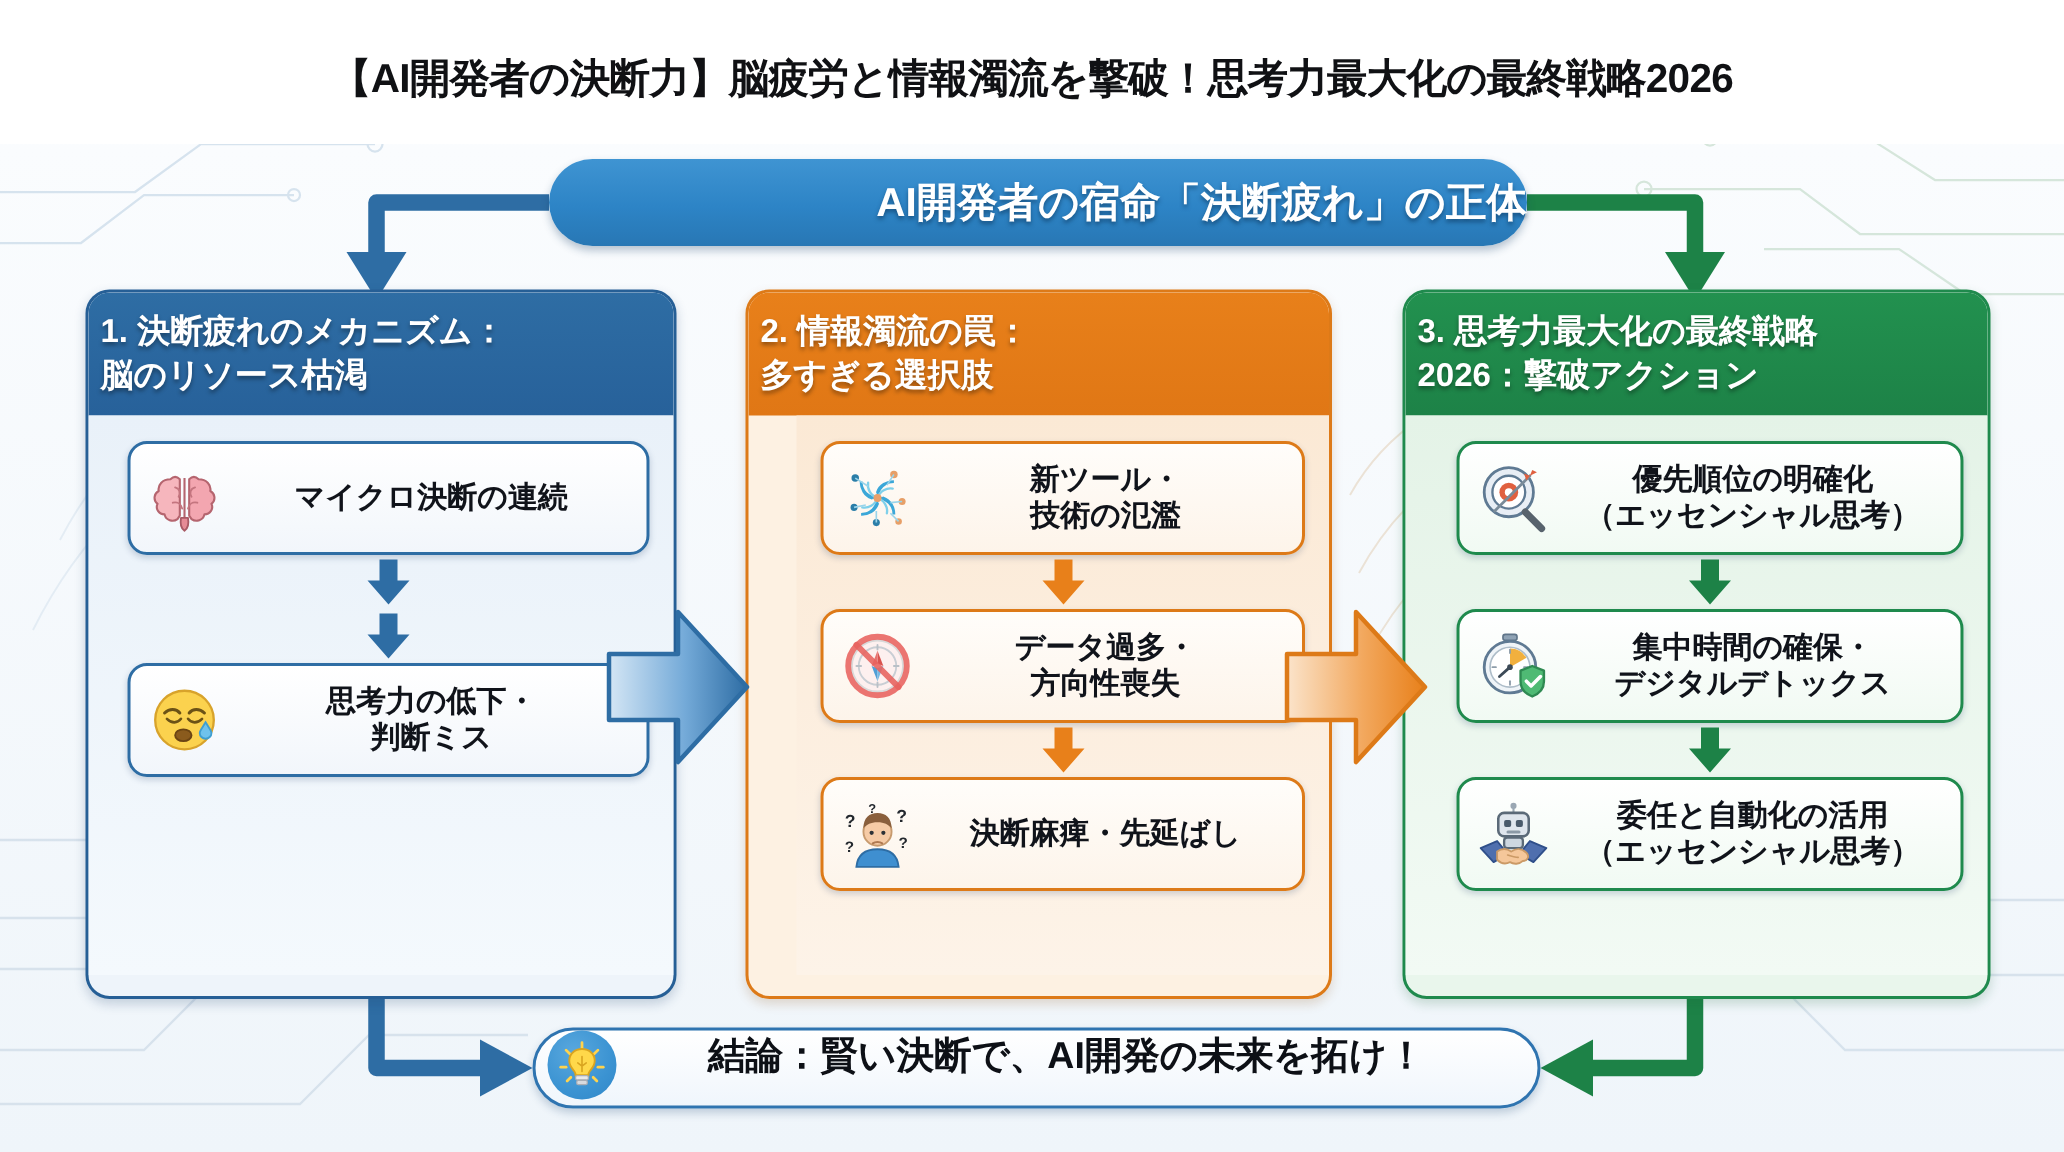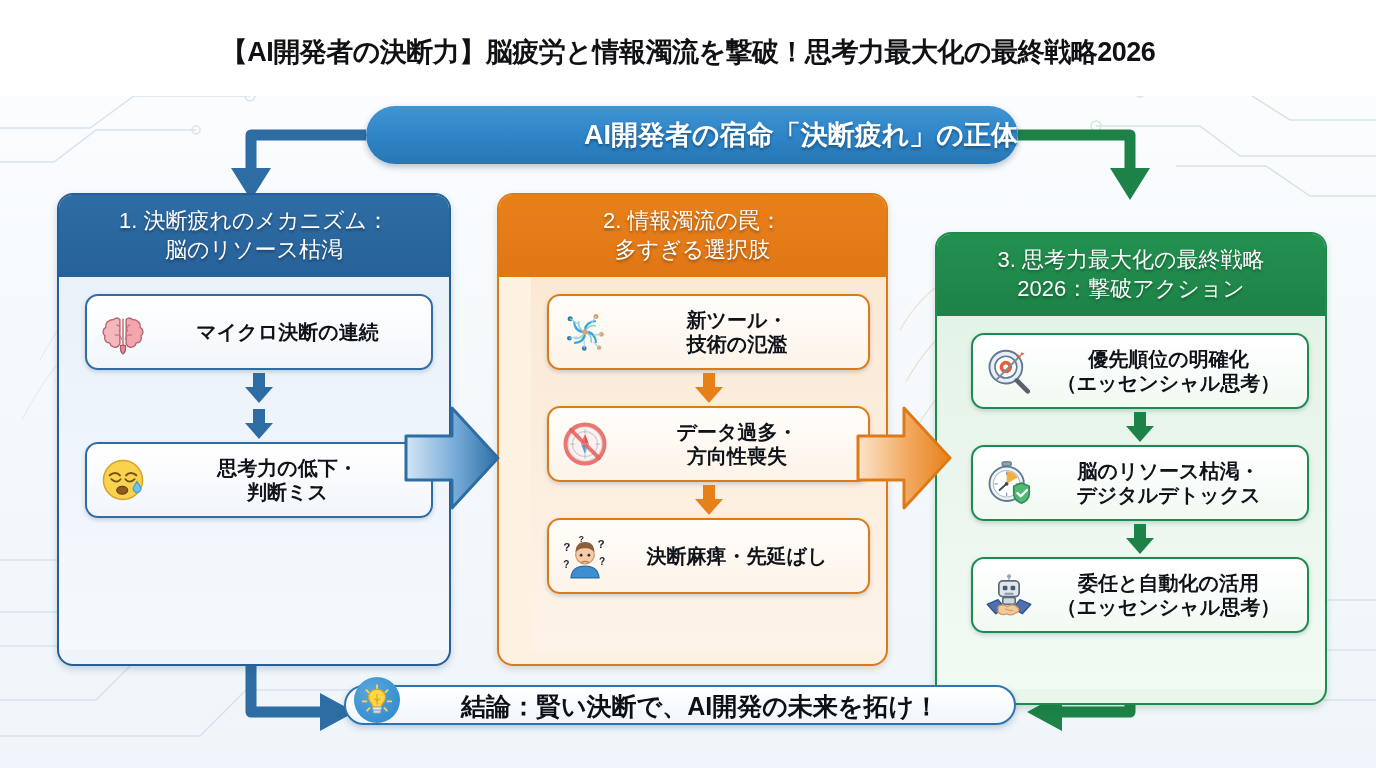--- a/index.html
+++ b/index.html
@@ -35,21 +35,21 @@
     text-shadow:0 2px 3px rgba(10,45,80,.55);
   }
 
   
   .connectors{position:absolute;inset:0;z-index:3;}
 
   
   .col{position:absolute;border-radius:16px;overflow:hidden;z-index:4;}
   .col-head{
     width:100%;box-sizing:border-box;padding:12px 8px 13px;
-    text-align:center;font-size:22px;font-weight:normal;color:#fff;line-height:1.30;
+    text-align:left;font-size:22px;font-weight:bold;color:#fff;line-height:1.30;
     text-shadow:0 2px 3px rgba(0,0,0,.38);
   }
   .col-body{
     box-sizing:border-box;padding:17px 16px 18px;
     display:flex;flex-direction:column;align-items:center;
   }
 
   .col1{left:57px;top:193px;width:390px;height:469px;
         border:2px solid #265f96;background:#eef4fa;
         box-shadow:0 3px 7px rgba(30,70,115,.22);}
@@ -57,21 +57,21 @@
   .col1 .col-body{background:linear-gradient(180deg,#e9f1f9 0%,#f4f9fd 100%);height:373px;padding-left:26px;}
 
   .col2{left:497px;top:193px;width:387px;height:469px;
         border:2px solid #dd7a18;background:#fdf1e2;
         box-shadow:0 3px 7px rgba(140,80,20,.20);}
   .col2 .col-head{background:linear-gradient(180deg,#e8801a 0%,#e07715 100%);}
   .col2 .col-body{background:linear-gradient(180deg,#fbe9d5 0%,#fdf3e8 100%);height:373px;margin-left:32px;}
 
   .col3{left:935px;top:193px;width:388px;height:469px;
         border:2px solid #1f8a4d;background:#e9f6ec;
-        box-shadow:0 3px 7px rgba(25,100,55,.20);margin-top:39px;}
+        box-shadow:0 3px 7px rgba(25,100,55,.20);}
   .col3 .col-head{background:linear-gradient(180deg,#22914f 0%,#1d8247 100%);}
   .col3 .col-body{background:linear-gradient(180deg,#e4f3e7 0%,#f2faf4 100%);height:373px;padding-left:34px;}
 
   
   .card{
     box-sizing:border-box;width:100%;
     border-radius:13px;display:flex;align-items:center;
     padding:8px 10px;gap:9px;
     background:linear-gradient(180deg,#ffffff 0%,#f2f6fb 100%);
     box-shadow:0 2px 4px rgba(40,70,110,.22);
@@ -93,25 +93,25 @@
   .vsep{height:36px;display:flex;align-items:center;justify-content:center;width:100%;}
   .vsep svg{display:block;}
 
   
   .midarrow{position:absolute;z-index:5;}
   .arrow-b{left:404px;top:402px;}
   .arrow-o{left:856px;top:402px;}
 
   
   .concl{
-    position:absolute;left:344px;top:685px;width:672px;height:40px;
+    position:absolute;left:355px;top:685px;width:672px;height:54px;
     border-radius:27px;border:2px solid #2f74b0;
     background:linear-gradient(180deg,#ffffff 0%,#f0f6fc 100%);
     box-shadow:0 3px 6px rgba(30,70,115,.24);
-    display:flex;align-items:flex-end;padding-left:8px;box-sizing:border-box;
+    display:flex;align-items:flex-start;padding-left:8px;box-sizing:border-box;
     z-index:6;
   }
   .bulb-circ{
     width:46px;height:46px;flex:0 0 46px;border-radius:50%;
     background:radial-gradient(circle at 38% 32%,#59a8de 0%,#3b93d2 60%,#2f86c8 100%);
     display:flex;align-items:center;justify-content:center;
   }
   .bulb-circ svg{width:34px;height:34px;display:block;}
   .concl-txt{
     flex:1;text-align:center;font-size:25px;font-weight:bold;color:#0d1016;
@@ -413,21 +413,21 @@
                 <path d="M14 33h3"></path>
                 <path d="M41 33h3"></path>
             </g>
             <path d="M29 33 L20 41" stroke="#3c4a57" stroke-width="2.4" stroke-linecap="round"></path>
             <circle cx="29" cy="33" r="2.4" fill="#3c4a57"></circle>
             <path d="M48 32l10 4v9c0 7-5 11-10 13-5-2-10-6-10-13v-9z" fill="#4fba74" stroke="#2f8a52" stroke-width="2" stroke-linejoin="round"></path>
             <path d="M43 45l4 4 8-8" stroke="#ffffff" stroke-width="3" fill="none" stroke-linecap="round" stroke-linejoin="round"></path>
           </svg>
         </span>
         <span class="card-txt">
-          <span>脳のリソース枯渇・</span><br>
+          <span>集中時間の確保・</span><br>
           <span>デジタルデトックス</span>
         </span>
       </div>
 
       <div class="vsep">
         <svg width="34" height="34" viewBox="0 0 34 34">
             <polygon points="11,2 23,2 23,16 31,16 17,32 3,16 11,16" fill="#1d8247"></polygon>
           </svg>
       </div>
 

